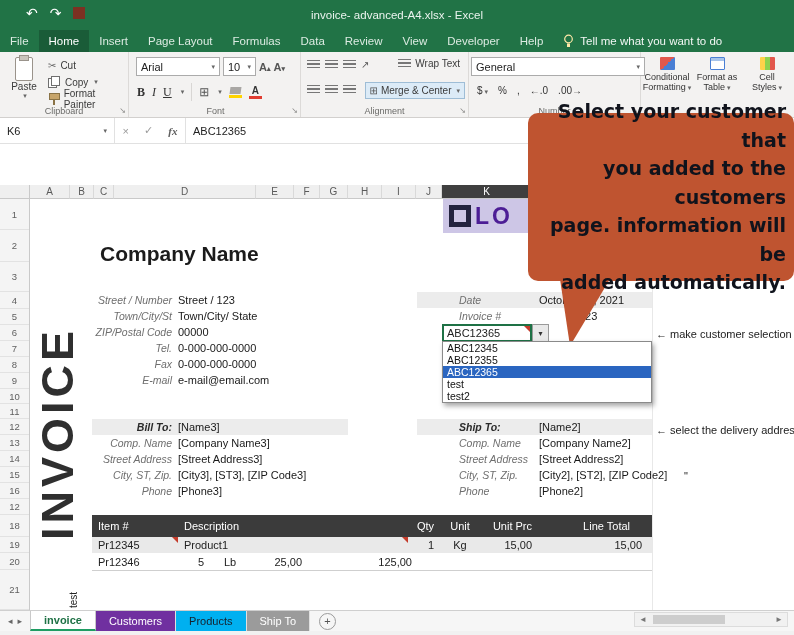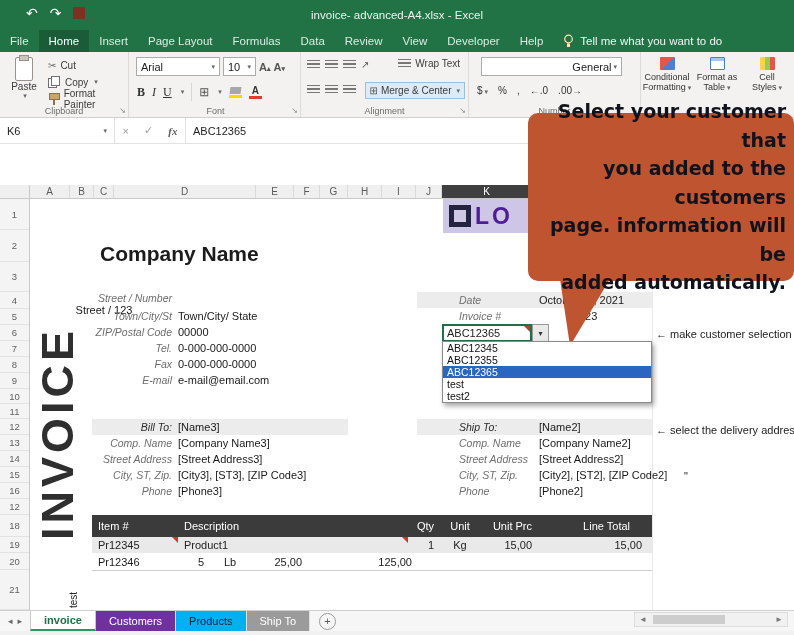--- a/index.html
+++ b/index.html
@@ -84,21 +84,21 @@
   .logo .lt{font-weight:bold;font-size:23px;color:#4c1d95;letter-spacing:3px;}
   .cname{position:absolute;left:100px;top:242px;font-size:21px;font-weight:bold;color:#1b1b1b;}
   .vinv{position:absolute;left:32px;top:540px;width:258px;height:52px;transform:rotate(-90deg);transform-origin:left top;
         font-size:45px;font-weight:bold;letter-spacing:4px;color:#2f2f2f;}
   .frow{position:absolute;left:30px;display:flex;height:16px;align-items:center;}
   .fl{width:148px;text-align:right;padding-right:6px;font-style:italic;color:#6e6e6e;font-size:10.5px;box-sizing:border-box;flex:none;}
   .fv{color:#191919;white-space:nowrap;}
   .rrow{position:absolute;left:417px;width:235px;display:flex;height:16px;align-items:center;}
   .rl{width:80px;font-style:italic;color:#6e6e6e;font-size:10.5px;flex:none;padding-left:42px;}
   .rv{color:#191919;white-space:nowrap;}
-  .bt{font-weight:normal;color:#2a2a2a;}
+  .bt{font-weight:bold;color:#2a2a2a;}
   .band{position:absolute;height:16px;background:#ececec;}
   .k6{position:absolute;left:442px;top:324px;width:90px;height:18px;background:#fff;border:2px solid #1e7145;box-sizing:border-box;font-size:11px;line-height:14px;padding-left:3px;z-index:20;}
   .combo-btn{position:absolute;left:532px;top:324px;width:17px;height:18px;background:#e9e9e9;border:1px solid #9a9a9a;box-sizing:border-box;display:flex;align-items:center;justify-content:center;font-size:8px;color:#333;z-index:20;}
   .ctri{position:absolute;width:0;height:0;border-left:6px solid transparent;border-top:6px solid #c43b2a;z-index:22;}
   .ddl{position:absolute;left:442px;top:341px;width:208px;background:#fff;border:1px solid #8a8a8a;box-shadow:2px 3px 5px rgba(0,0,0,.35);z-index:50;font-size:10.5px;}
   .ddi{height:12px;line-height:12px;padding-left:4px;color:#111;}
   .ddi.sel{background:#2a65c0;color:#fff;}
   .anno{position:absolute;font-size:11px;color:#1c1c1c;white-space:nowrap;overflow:hidden;}
   .itable{position:absolute;left:92px;top:515px;width:560px;font-size:11px;}
   .ithead{display:flex;height:22px;background:#3b3b3b;color:#fff;align-items:center;}
@@ -246,21 +246,21 @@
       <div class="mergebtn">
           <span class="grid-ic" style="font-size:10px;">⊞</span>
           <span>Merge &amp; Center</span>
           <span class="dd">▾</span>
         </div>
       <div class="glabel">Alignment</div>
       <span class="launch">↘</span>
     </div>
 
     <div class="rg" style="left:469px;width:172px;">
-      <div class="combo" style="position:absolute;left:12px;top:5px;width:141px;justify-content:flex-end;">
+      <div class="combo" style="position:absolute;left:2px;top:5px;width:174px;">
           <span>General</span>
           <span class="dd">▾</span>
         </div>
       <div class="numrow">
         <span><span>$</span><span class="dd">▾</span></span>
         <span>%</span>
         <span>,</span>
         <span>←.0</span>
         <span>.00→</span>
       </div>
@@ -339,21 +339,21 @@
 
   <div class="vline" style="left:652px;top:199px;height:411px;"></div>
 
   <div class="logo">
     <span class="sq"></span>
     <span class="lt">LO</span>
   </div>
   <div class="cname">Company Name</div>
   <div class="vinv">INVOICE</div>
 
-  <div class="frow" style="top:292px;flex-direction:column;">
+  <div class="frow" style="top:292px;">
       <span class="fl">Street / Number</span>
       <span class="fv">Street / 123</span>
     </div>
   <div class="frow" style="top:308px;">
       <span class="fl">Town/City/St</span>
       <span class="fv">Town/City/ State</span>
     </div>
   <div class="frow" style="top:324px;">
       <span class="fl">ZIP/Postal Code</span>
       <span class="fv">00000</span>

